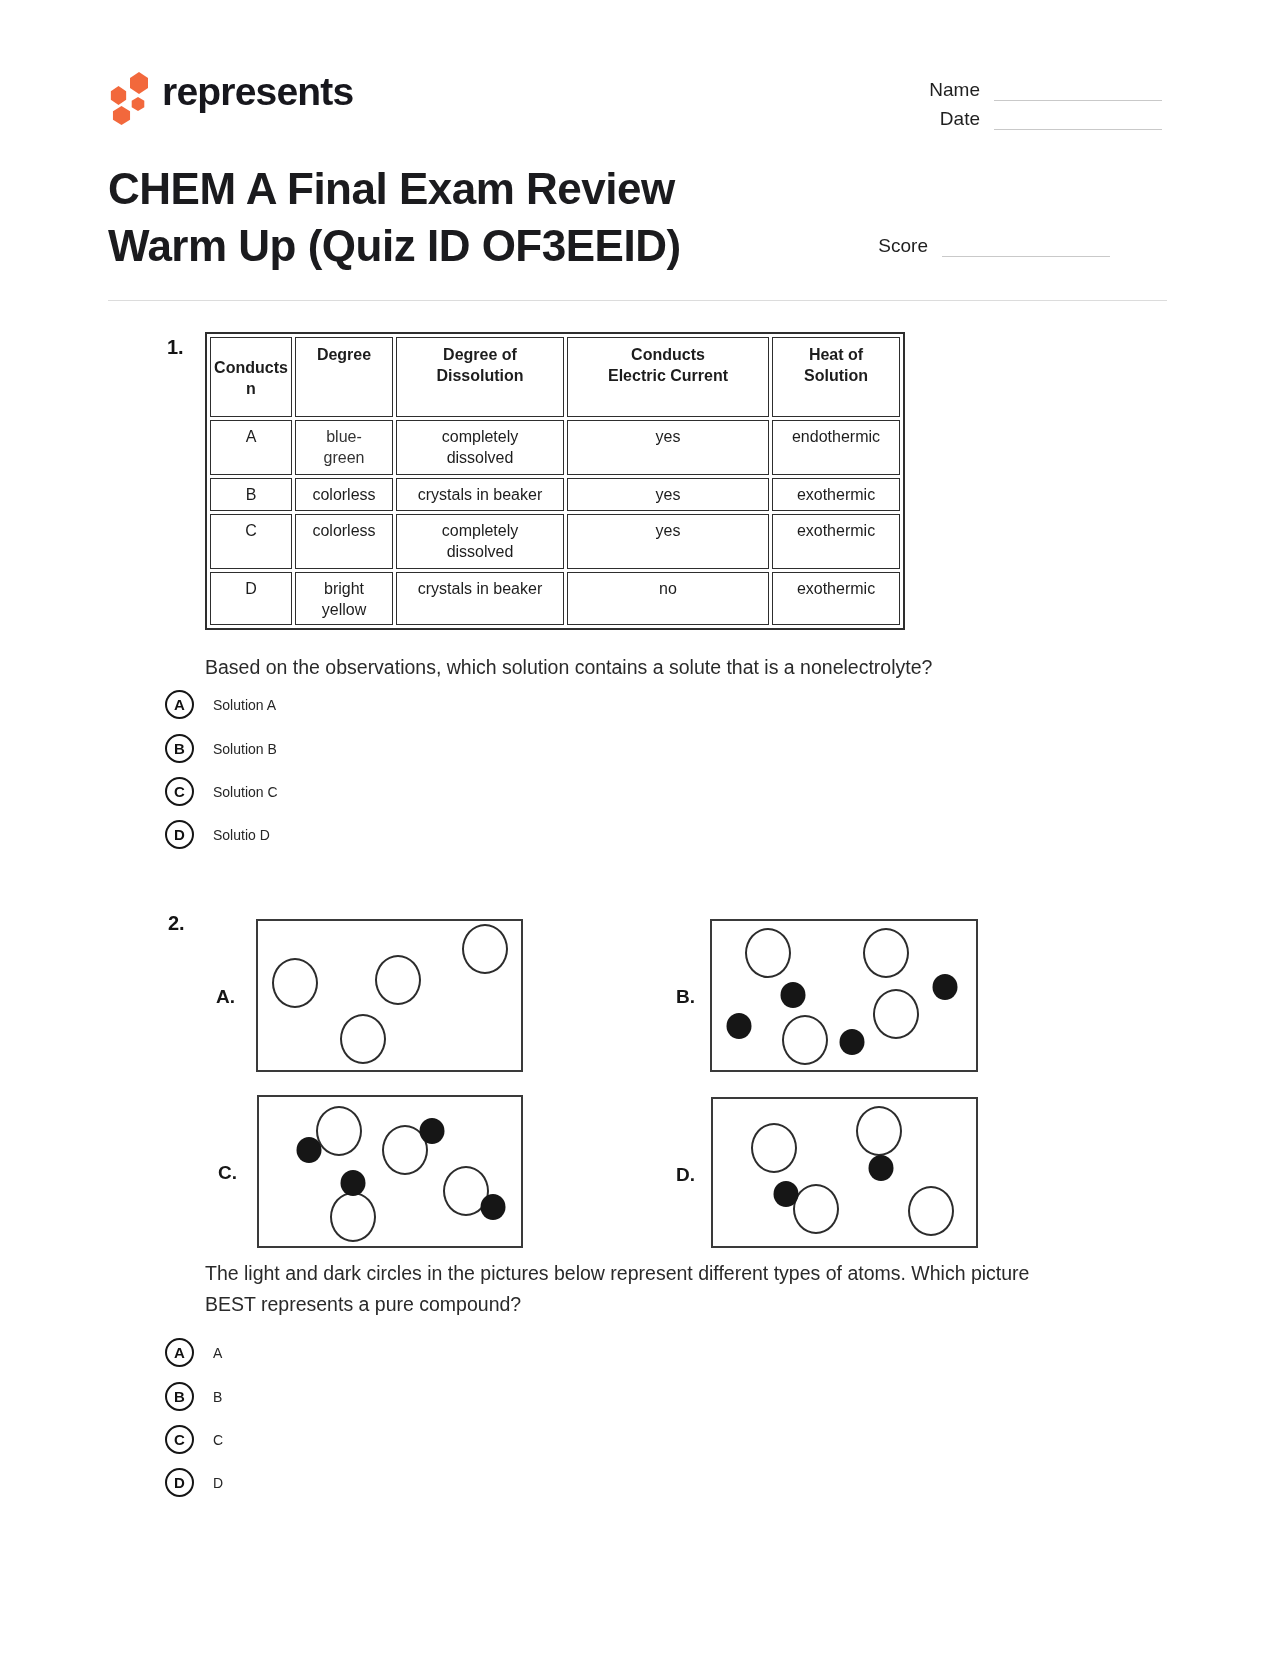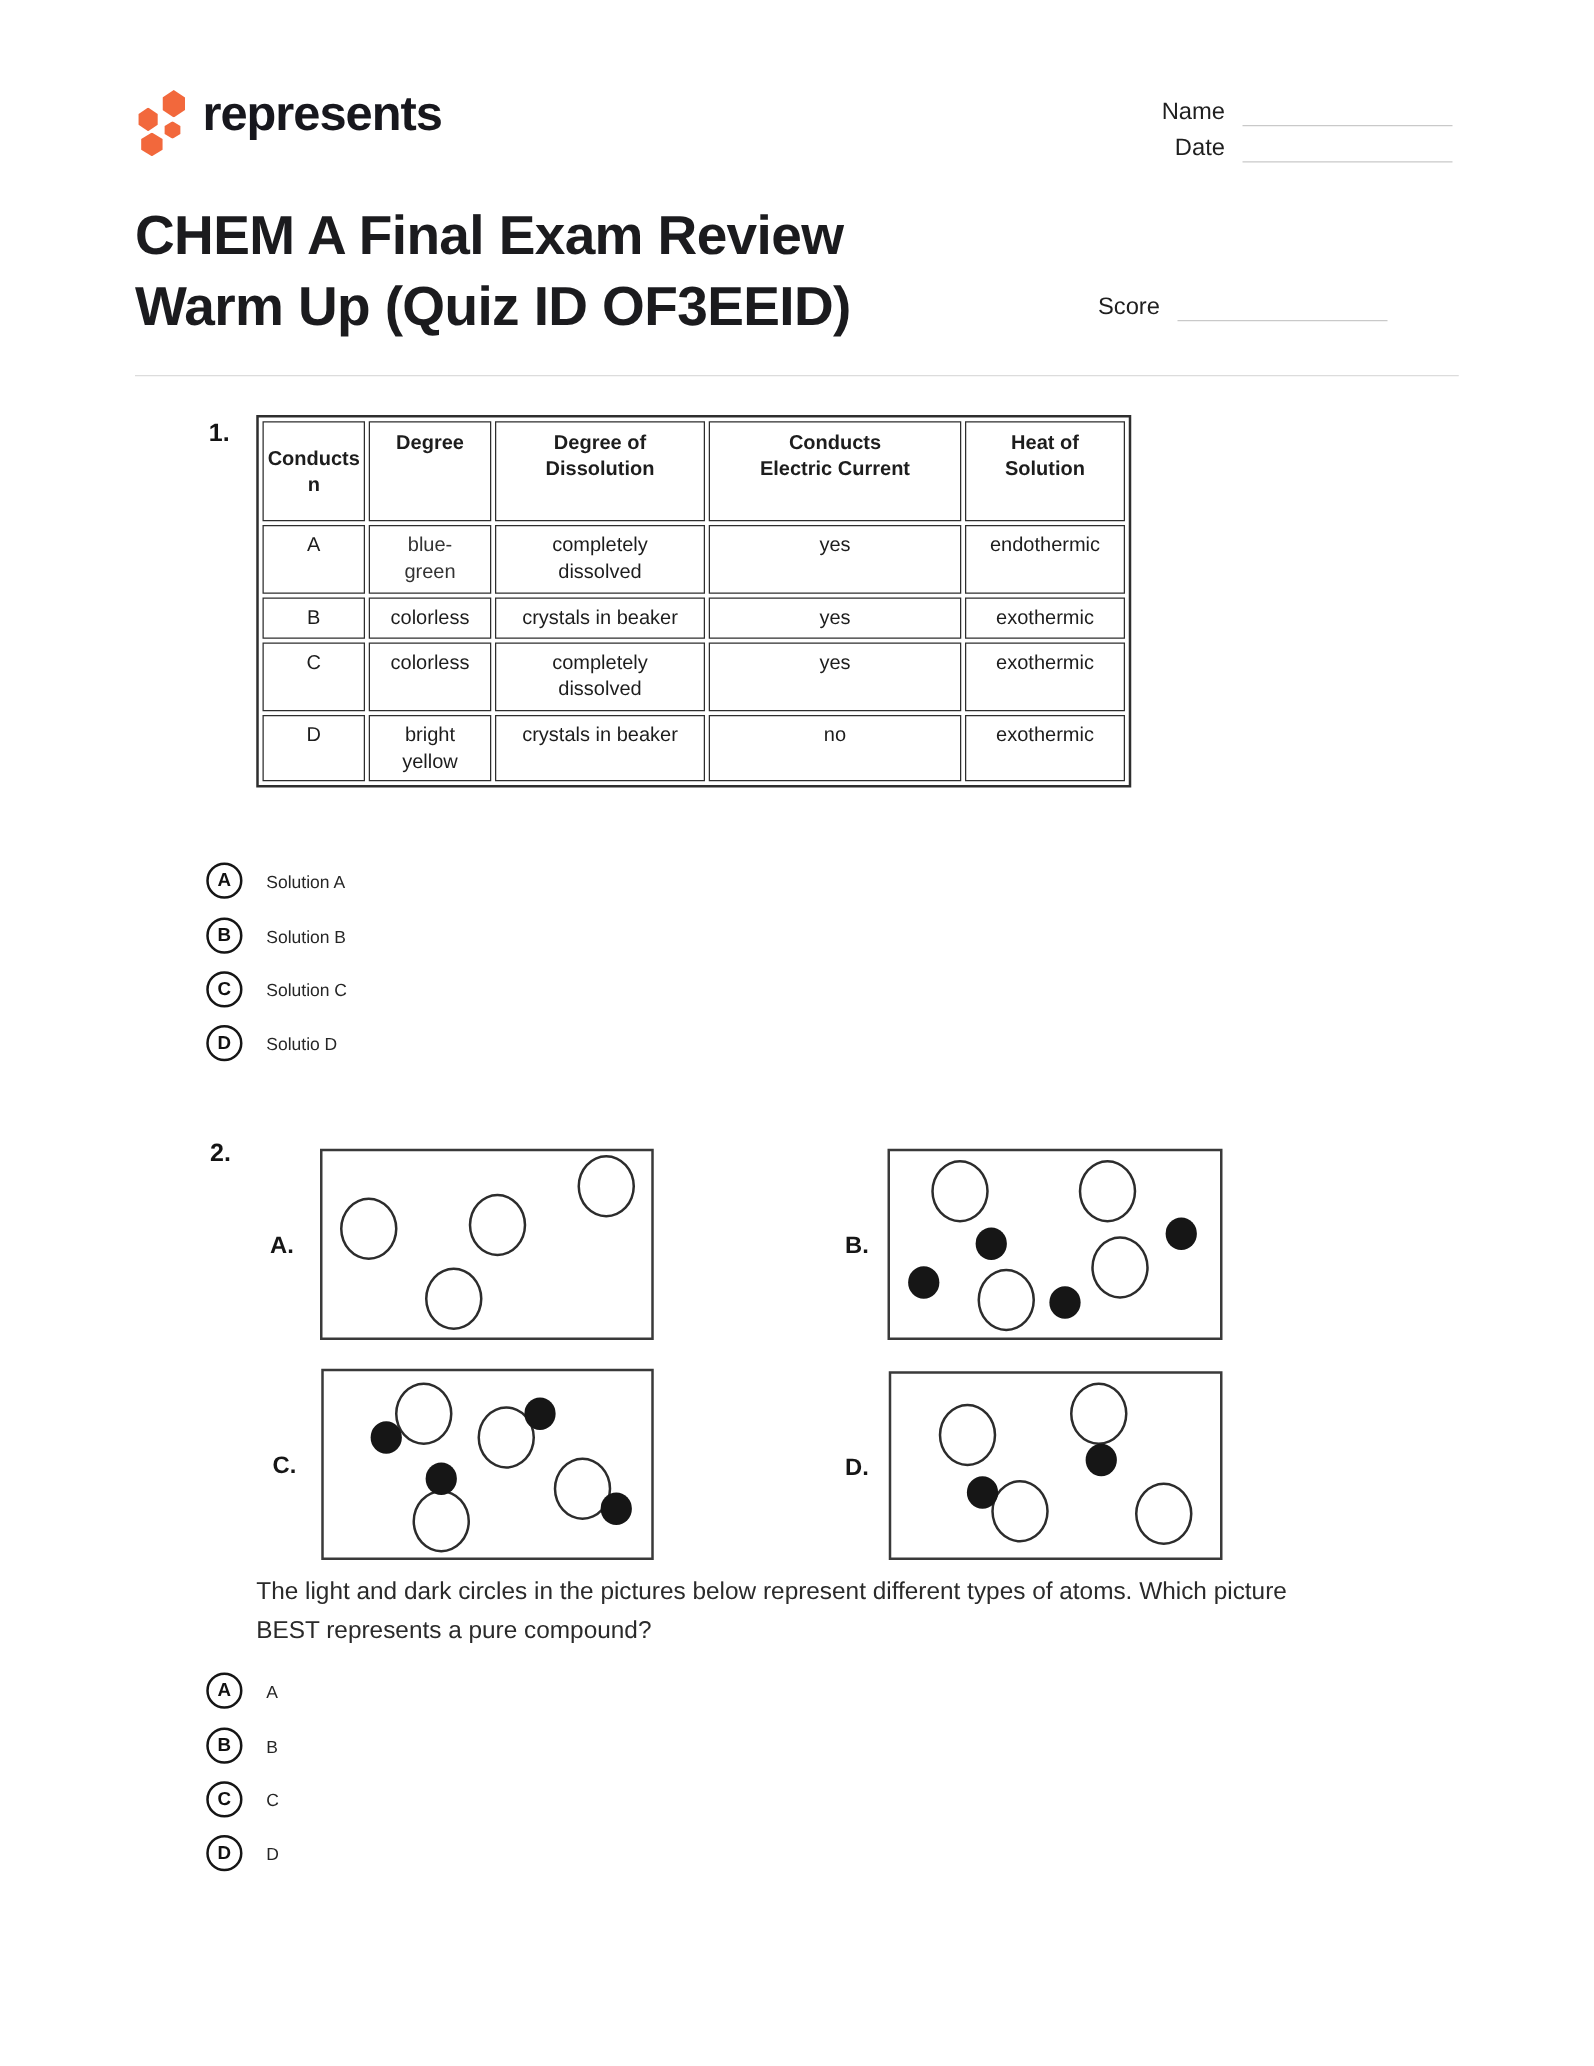--- a/index.html
+++ b/index.html
@@ -140,20 +140,21 @@
         <td>D</td>
         <td>bright
 yellow</td>
         <td>crystals in beaker</td>
         <td>no</td>
         <td>exothermic</td>
       </tr>
     </tbody>
   </table>
 
+  <div class="abs qtext" style="left:205px; top:652px; width:840px;">Based on the observations, which solution contains a solute that is a nonelectrolyte?</div>
 
   <div class="abs opt" style="left:165px; top:690px;">
     <span class="bubble">A</span>
     <span class="opt-text">Solution A</span>
   </div>
   <div class="abs opt" style="left:165px; top:734px;">
     <span class="bubble">B</span>
     <span class="opt-text">Solution B</span>
   </div>
   <div class="abs opt" style="left:165px; top:777px;">

